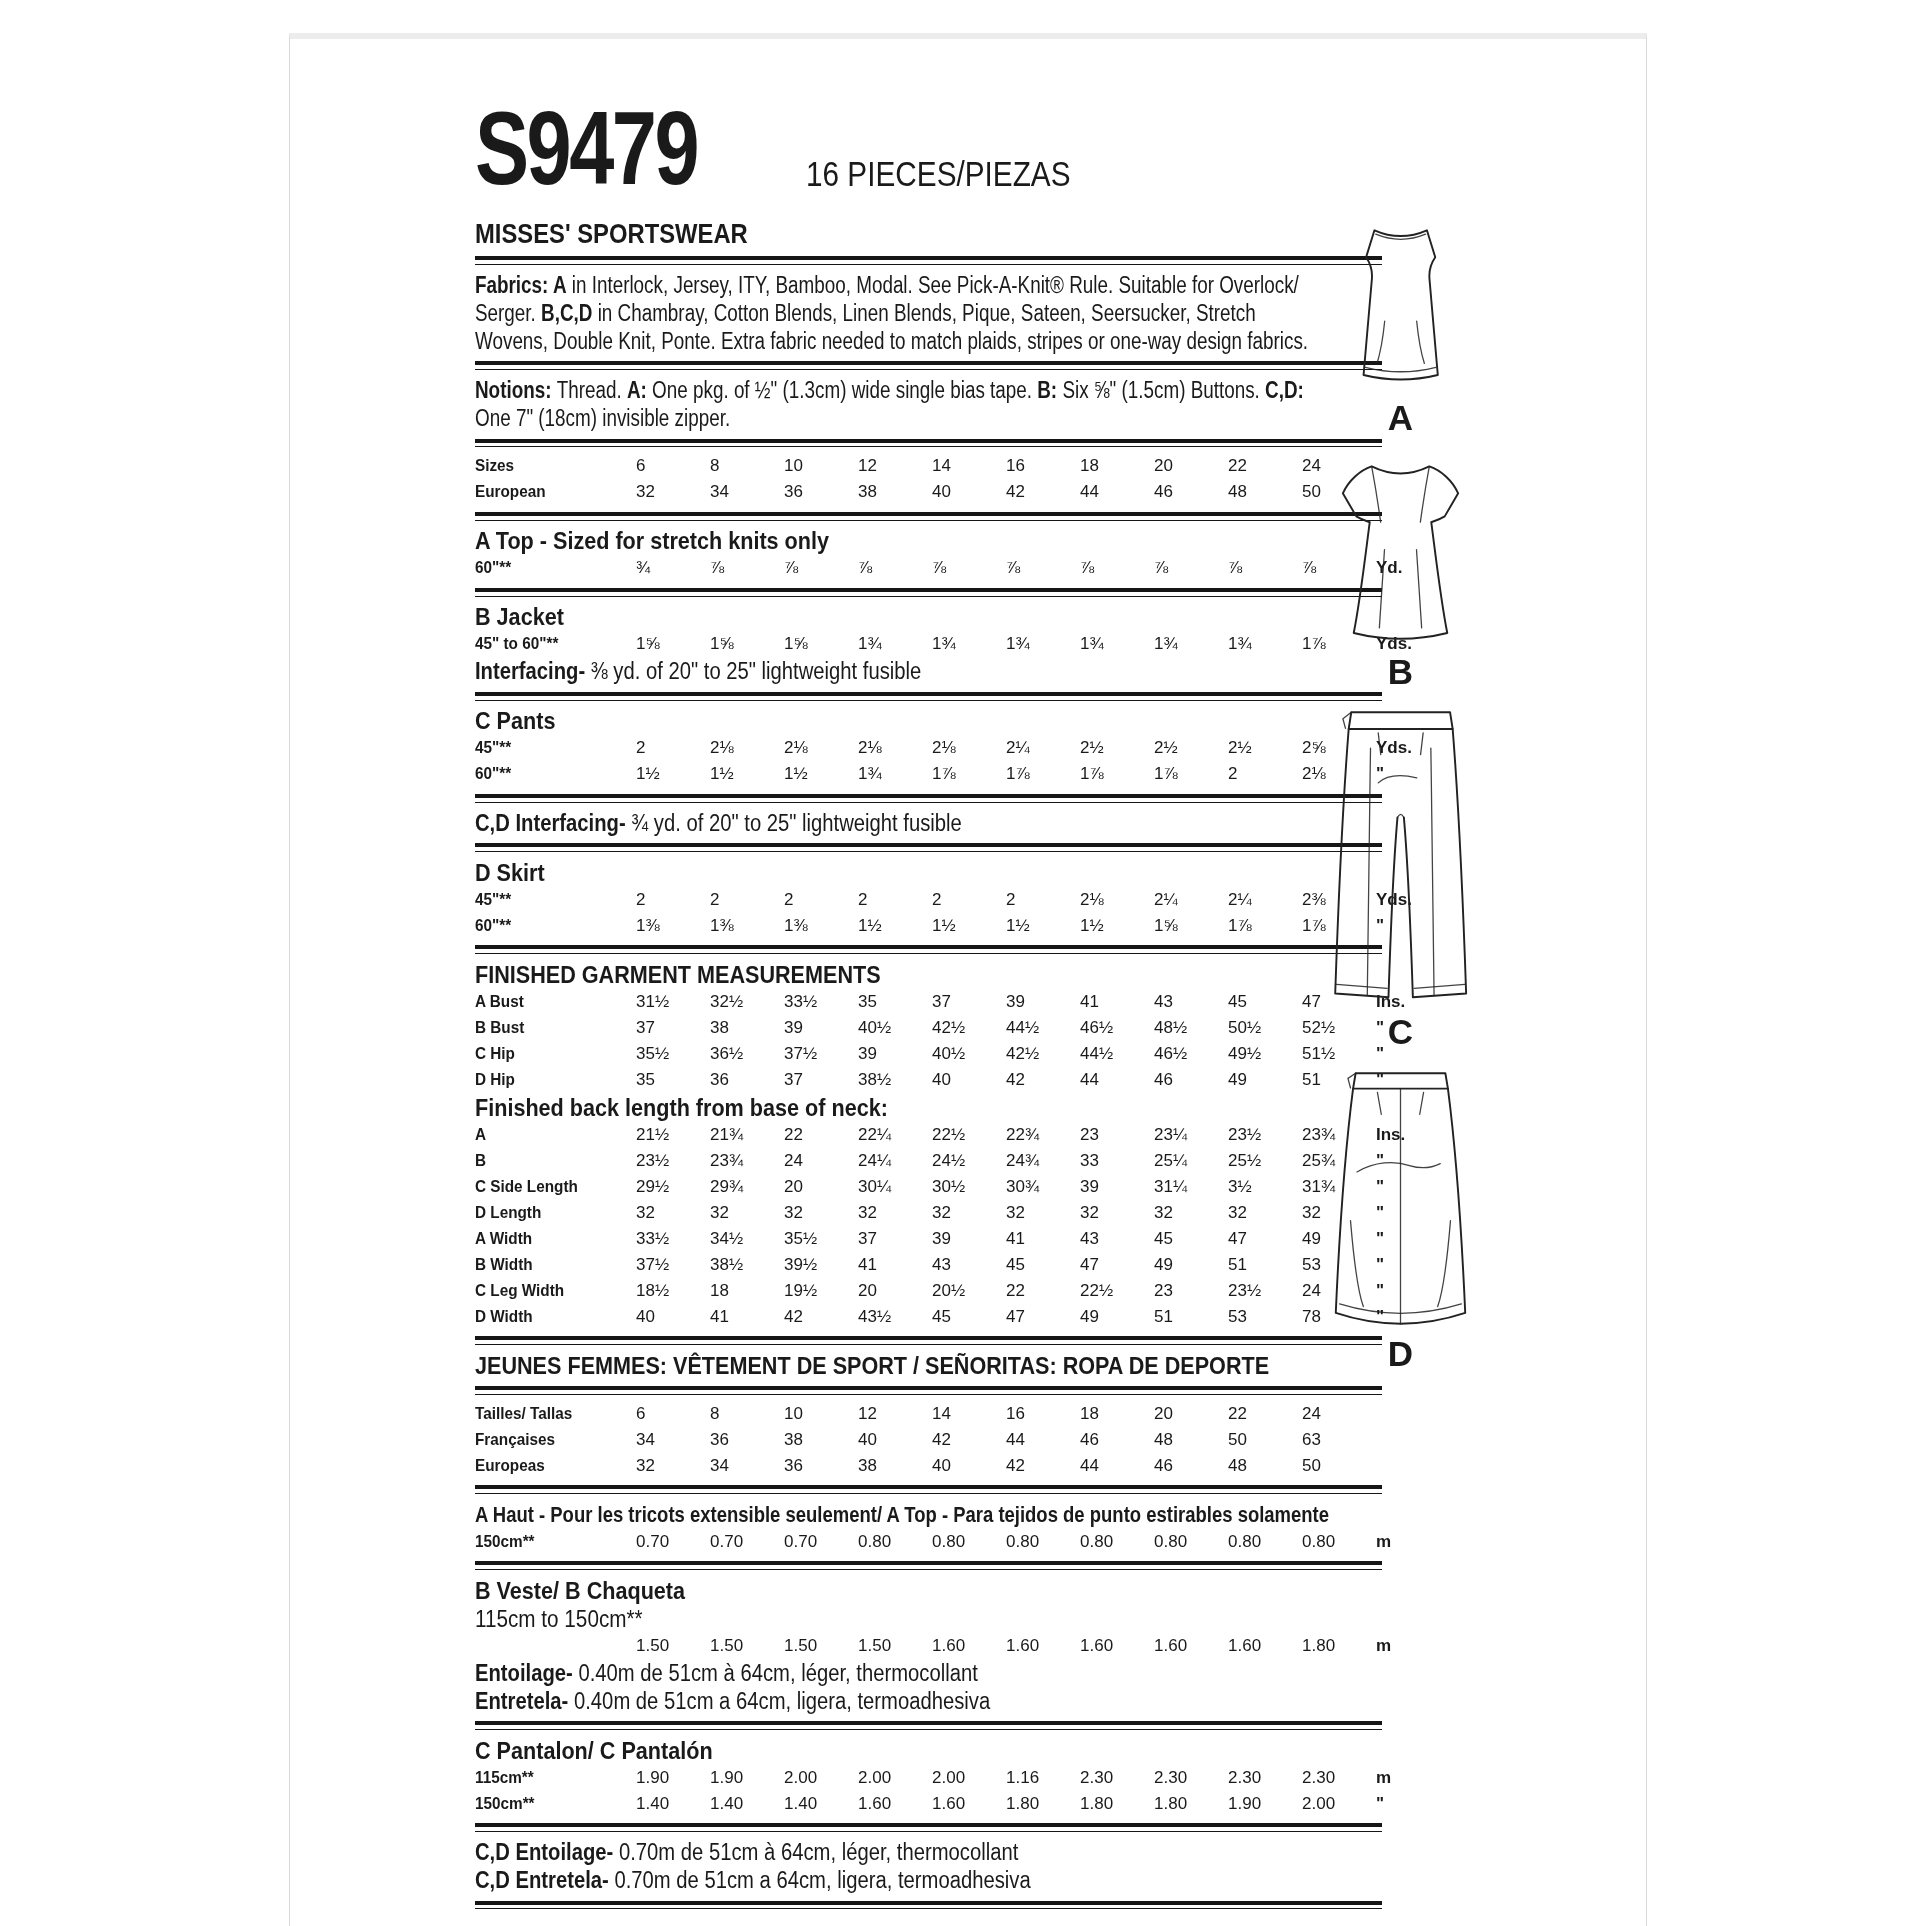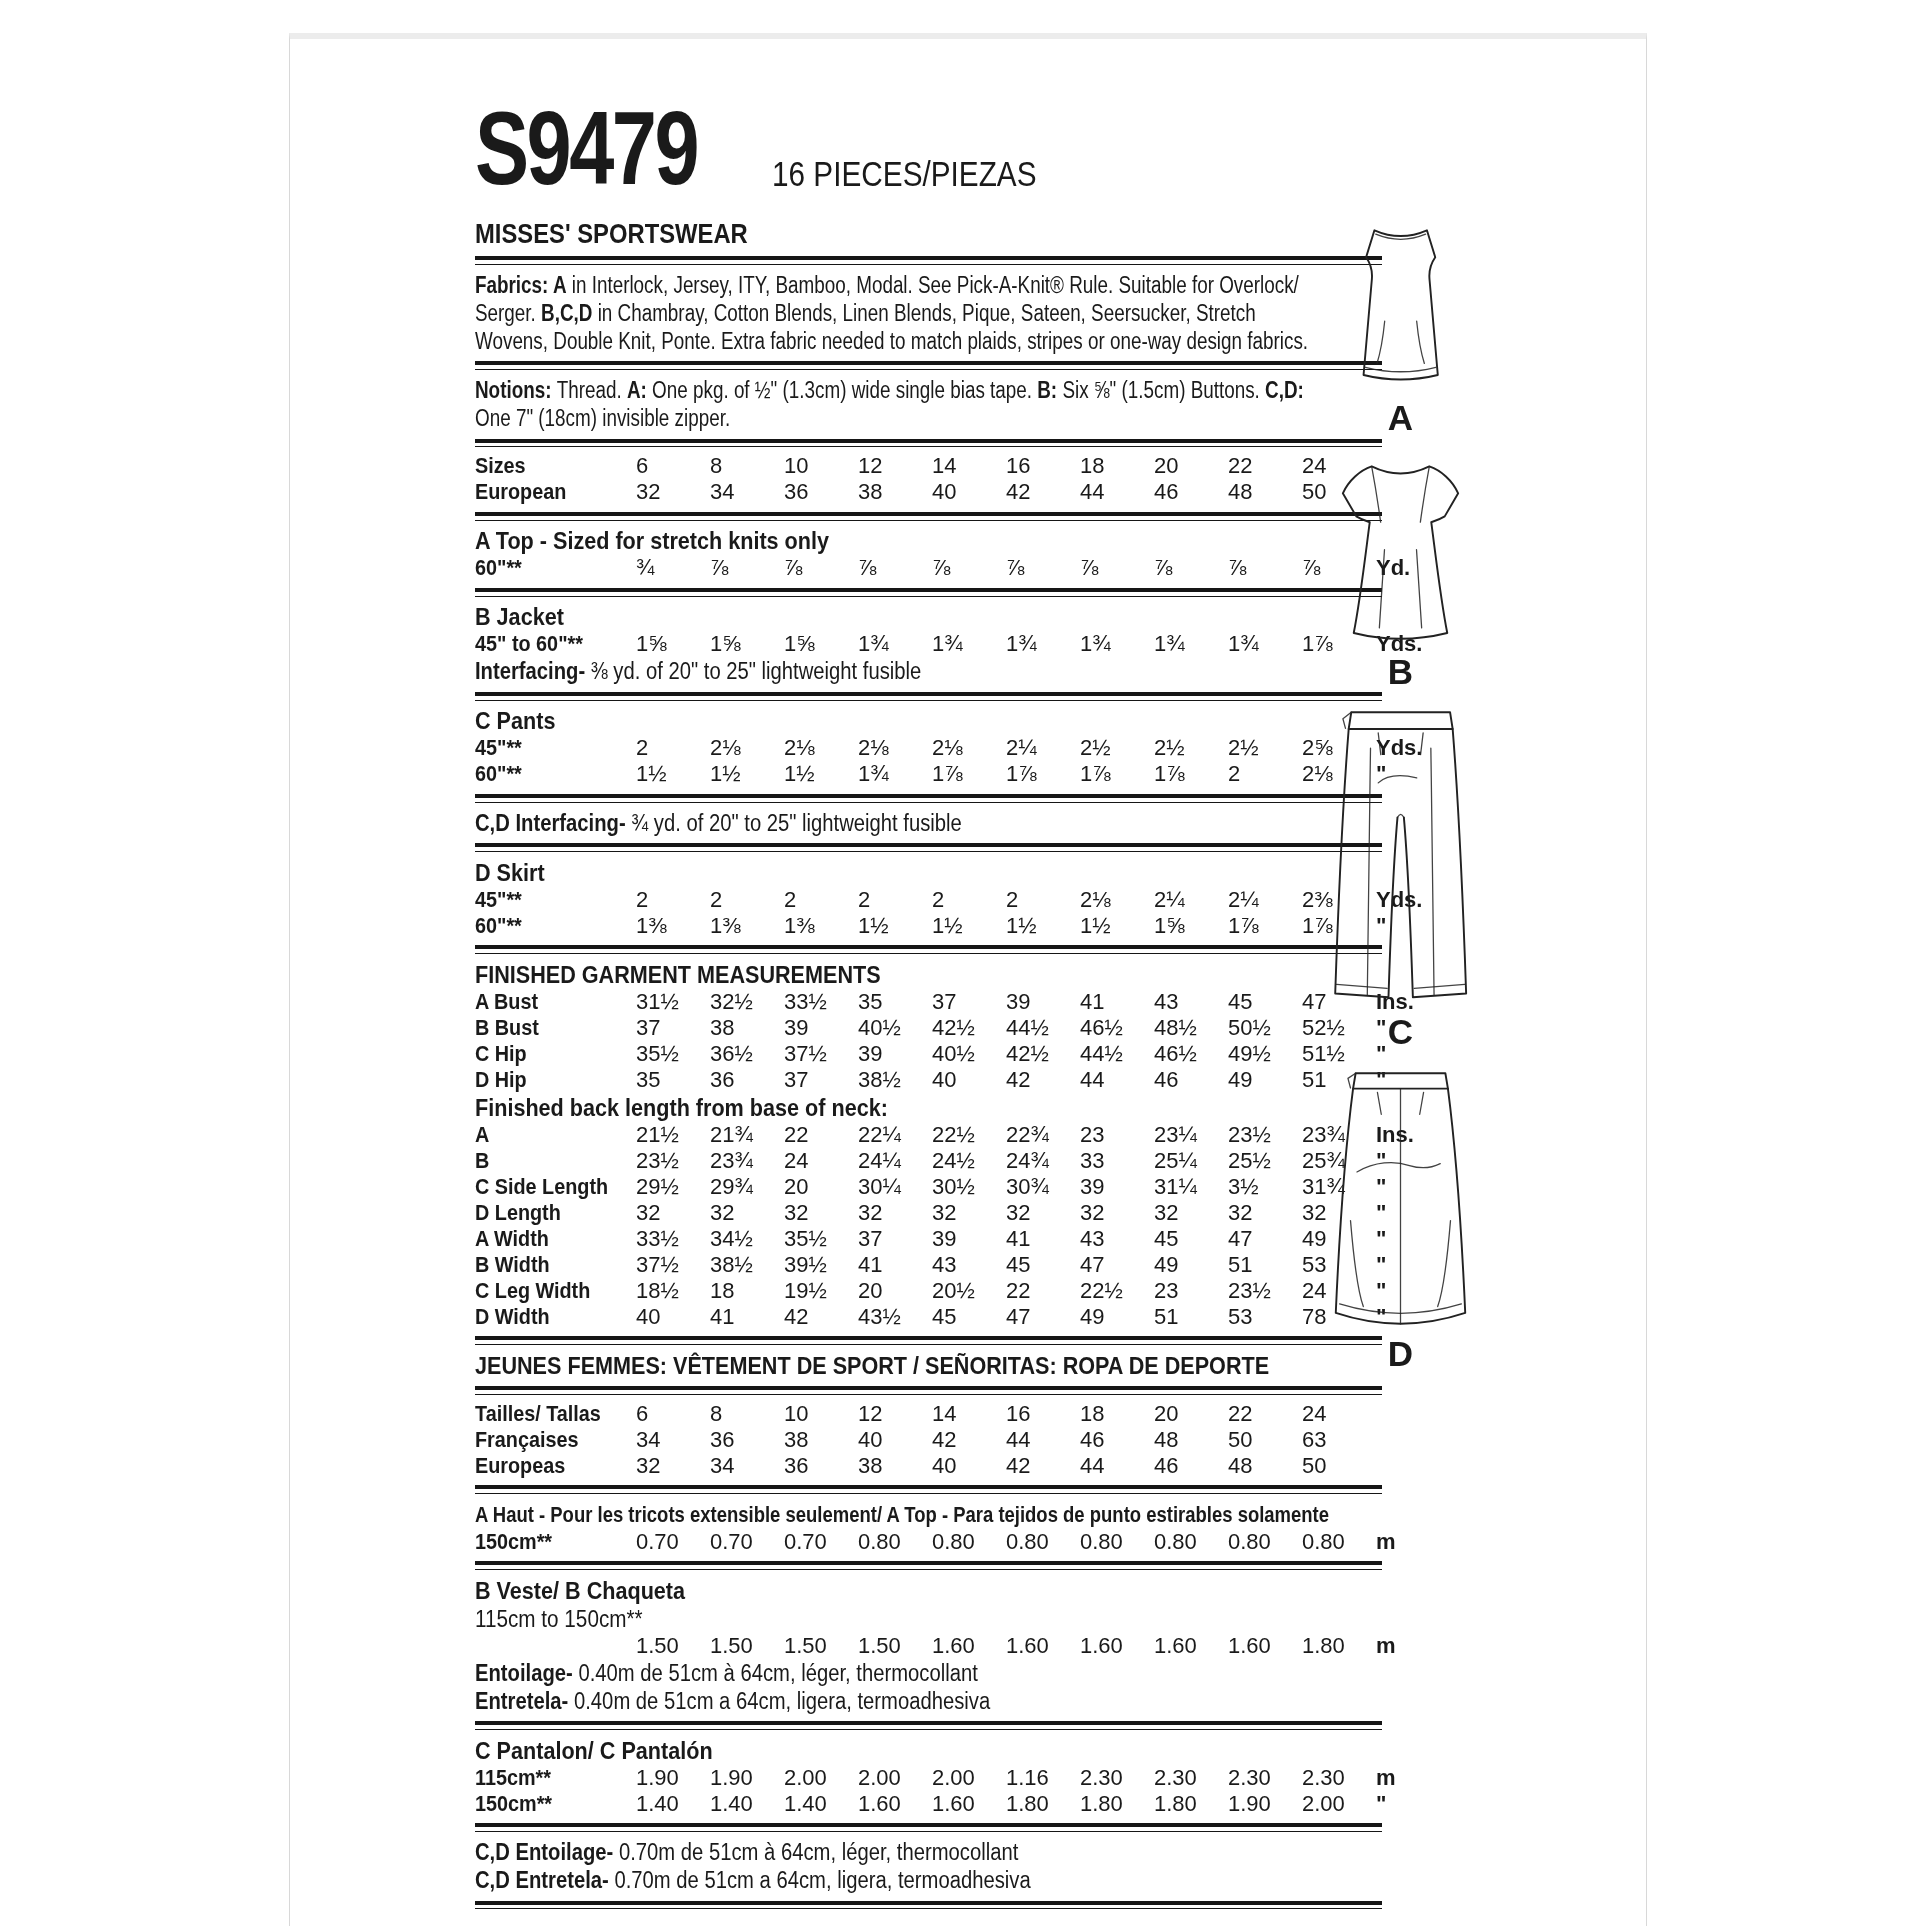--- a/index.html
+++ b/index.html
@@ -9,21 +9,21 @@
     -webkit-font-smoothing:antialiased;
   }
   .page{
     position:absolute;left:289px;top:33px;width:1356px;height:1893px;
     background:#fff;
     border-left:1.9px solid #d8d8d8;border-right:1.9px solid #d8d8d8;border-top:6.4px solid #ececec;
   }
   .content{position:absolute;left:185px;top:59px;width:944px;}
 
   
-  .title-row{display:flex;align-items:flex-end;gap:12px;height:98px;}
+  .title-row{display:flex;align-items:flex-end;gap:46px;height:98px;}
   .pattern-number{
     font-size:104px;font-weight:700;line-height:.9;margin:0;letter-spacing:-3.2px;
     transform:scaleX(.78);transform-origin:0 100%;white-space:nowrap;
   }
   .pieces{
     font-size:35px;letter-spacing:0;line-height:1;margin-bottom:5.1px;
     transform:scaleX(.85);transform-origin:0 100%;white-space:nowrap;
   }
   .category{
     margin-top:22px;font-size:28px;font-weight:700;
@@ -43,21 +43,21 @@
     transform:scaleX(.82);transform-origin:0 0;
   }
 
   
   .thead{
     font-size:24px;font-weight:700;line-height:29px;
     transform:scaleX(.9);transform-origin:0 50%;white-space:nowrap;
   }
   .thead.tight{font-size:22px;transform:scaleX(.84);}
   .sub-label{font-size:23px;line-height:28px;transform:scaleX(.9);transform-origin:0 50%;}
-  .trow{display:grid;grid-template-columns:161px repeat(10,74px) 39px;line-height:26px;font-size:22px;}
+  .trow{display:grid;grid-template-columns:161px repeat(10,74px) 39px;line-height:26px;font-size:17px;}
   .tlabel{font-weight:700;white-space:nowrap;transform:scaleX(.9);transform-origin:0 50%;}
   .tval{white-space:nowrap;}
   .tunit{white-space:nowrap;font-weight:bold;}
   .tnote{font-size:23px;line-height:28px;transform:scaleX(.88);transform-origin:0 50%;white-space:nowrap;}
 
   
   .figure{position:absolute;display:flex;flex-direction:column;align-items:center;gap:5.1px;}
   #figA{left:1024px;top:186px;width:173px;}
   #figB{left:1024px;top:421px;width:173px;}
   #figC{left:1024px;top:668px;width:173px;}

